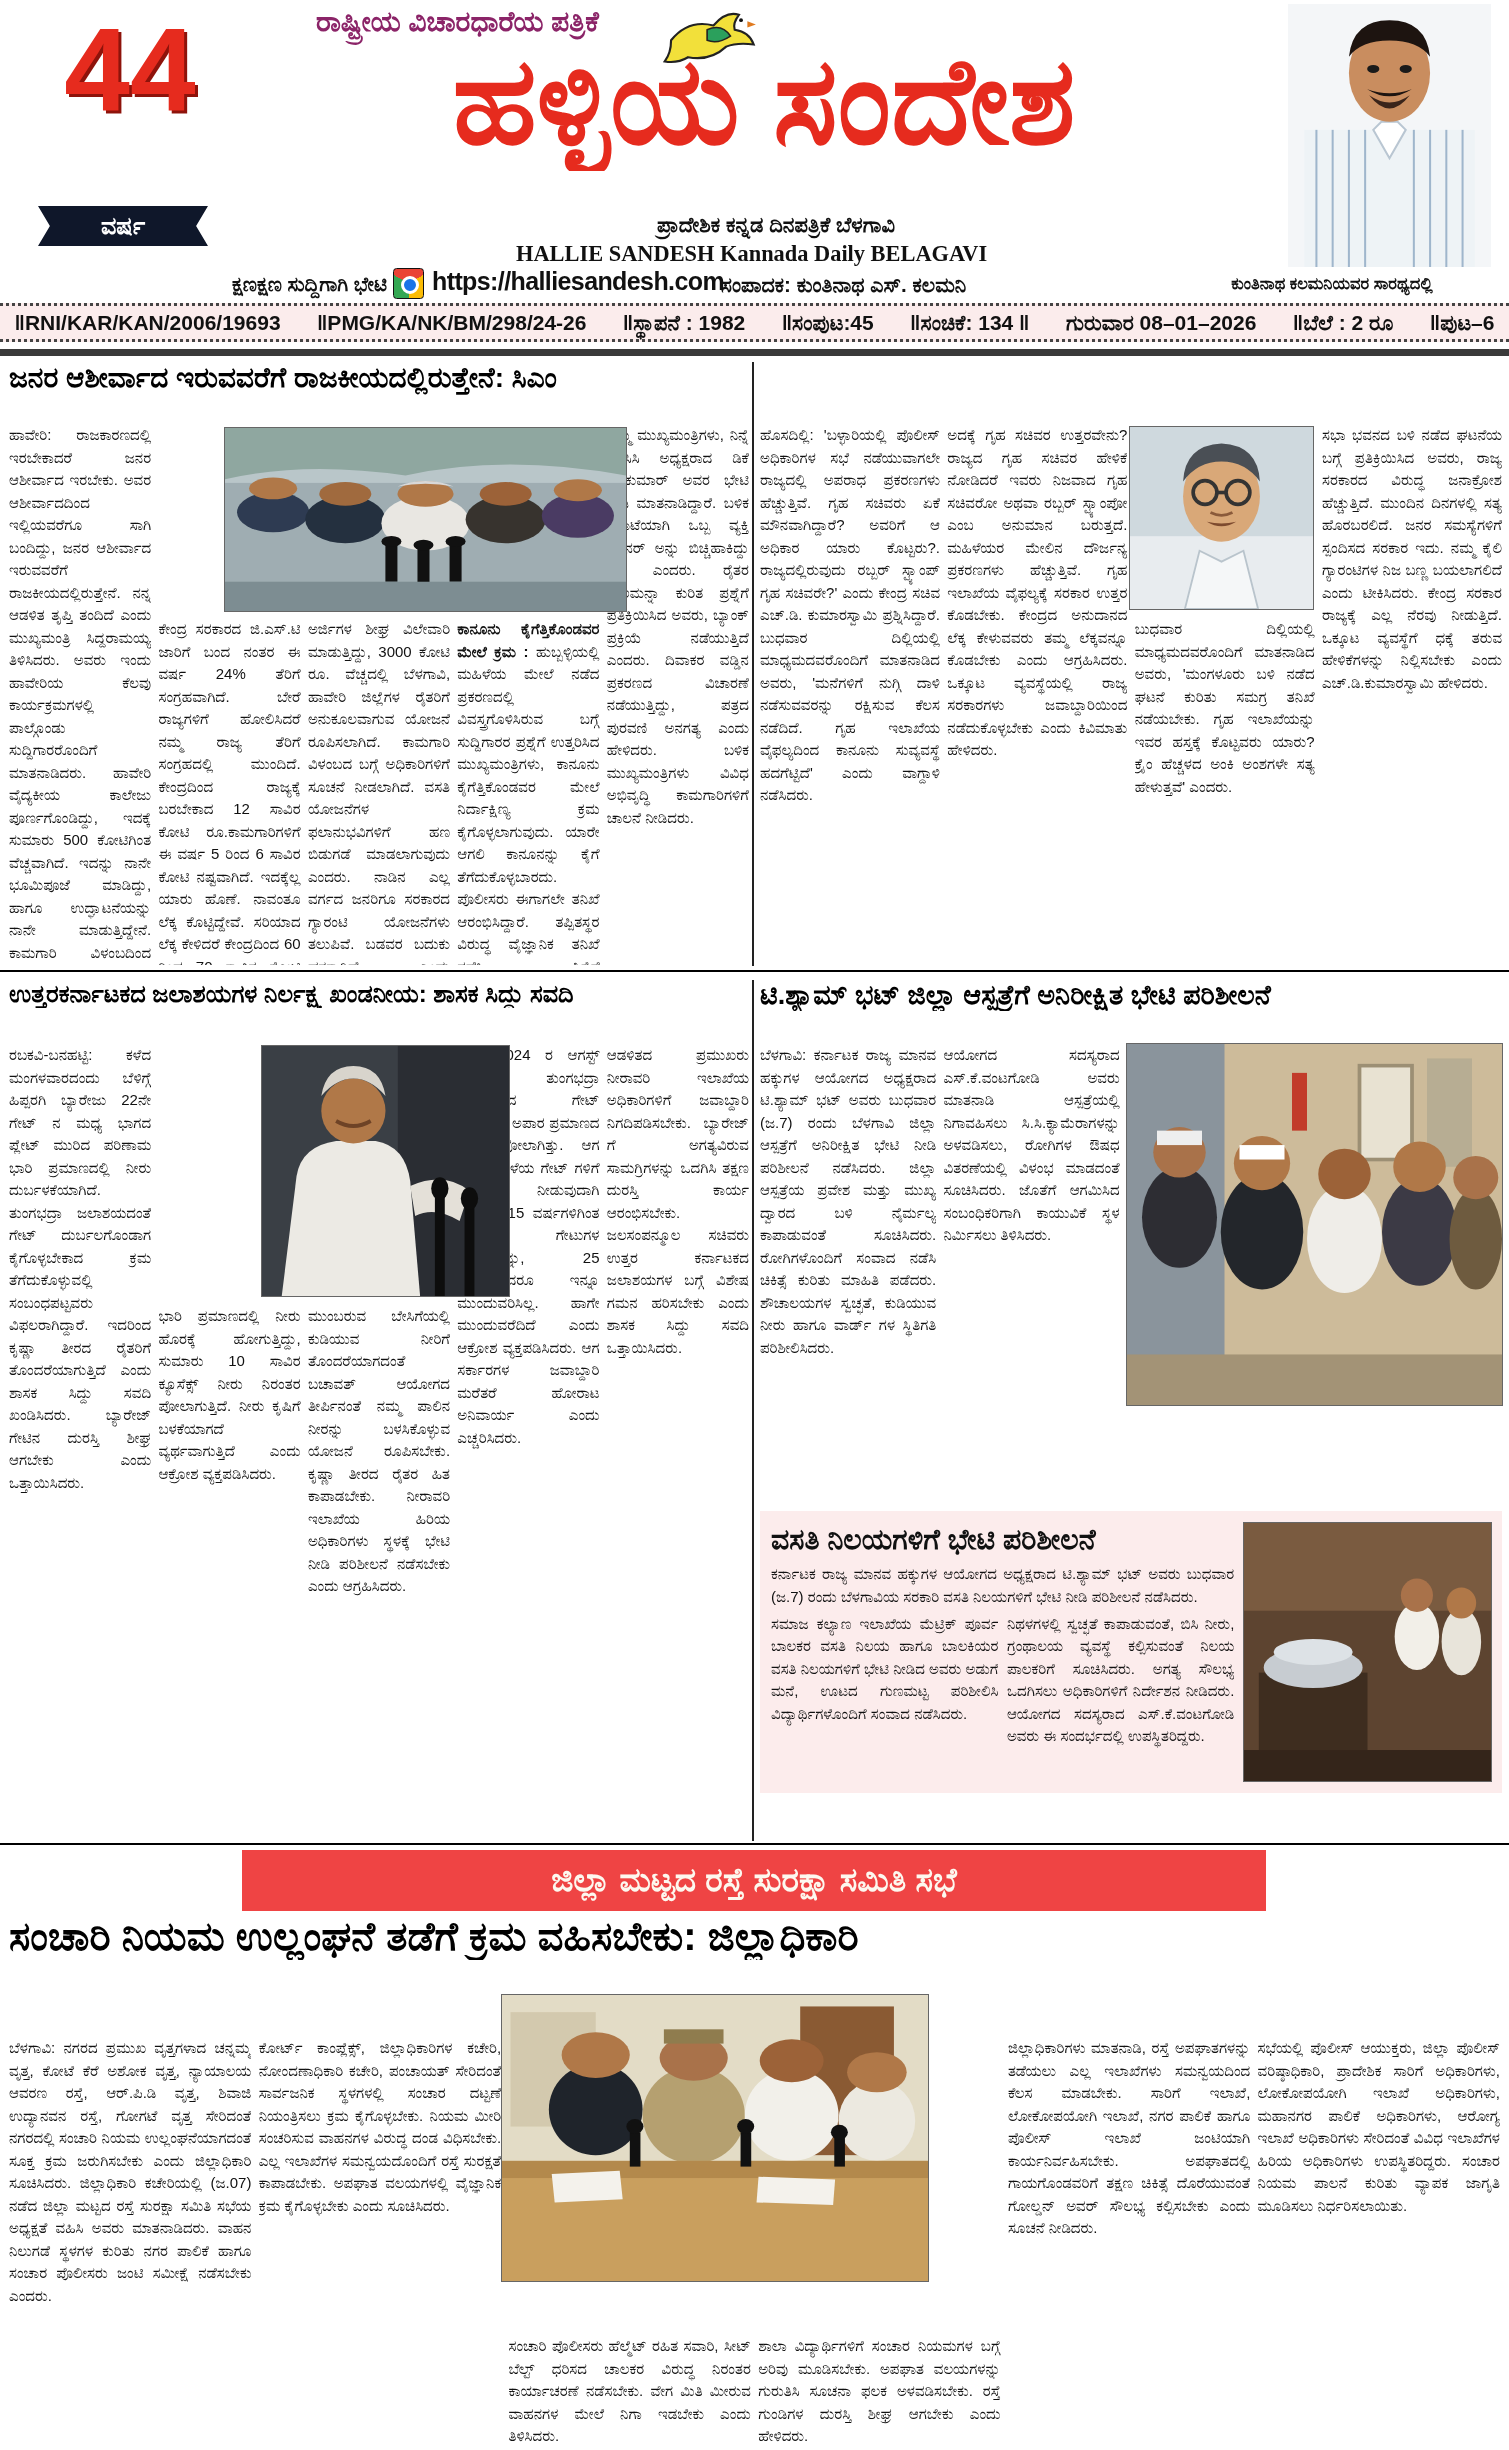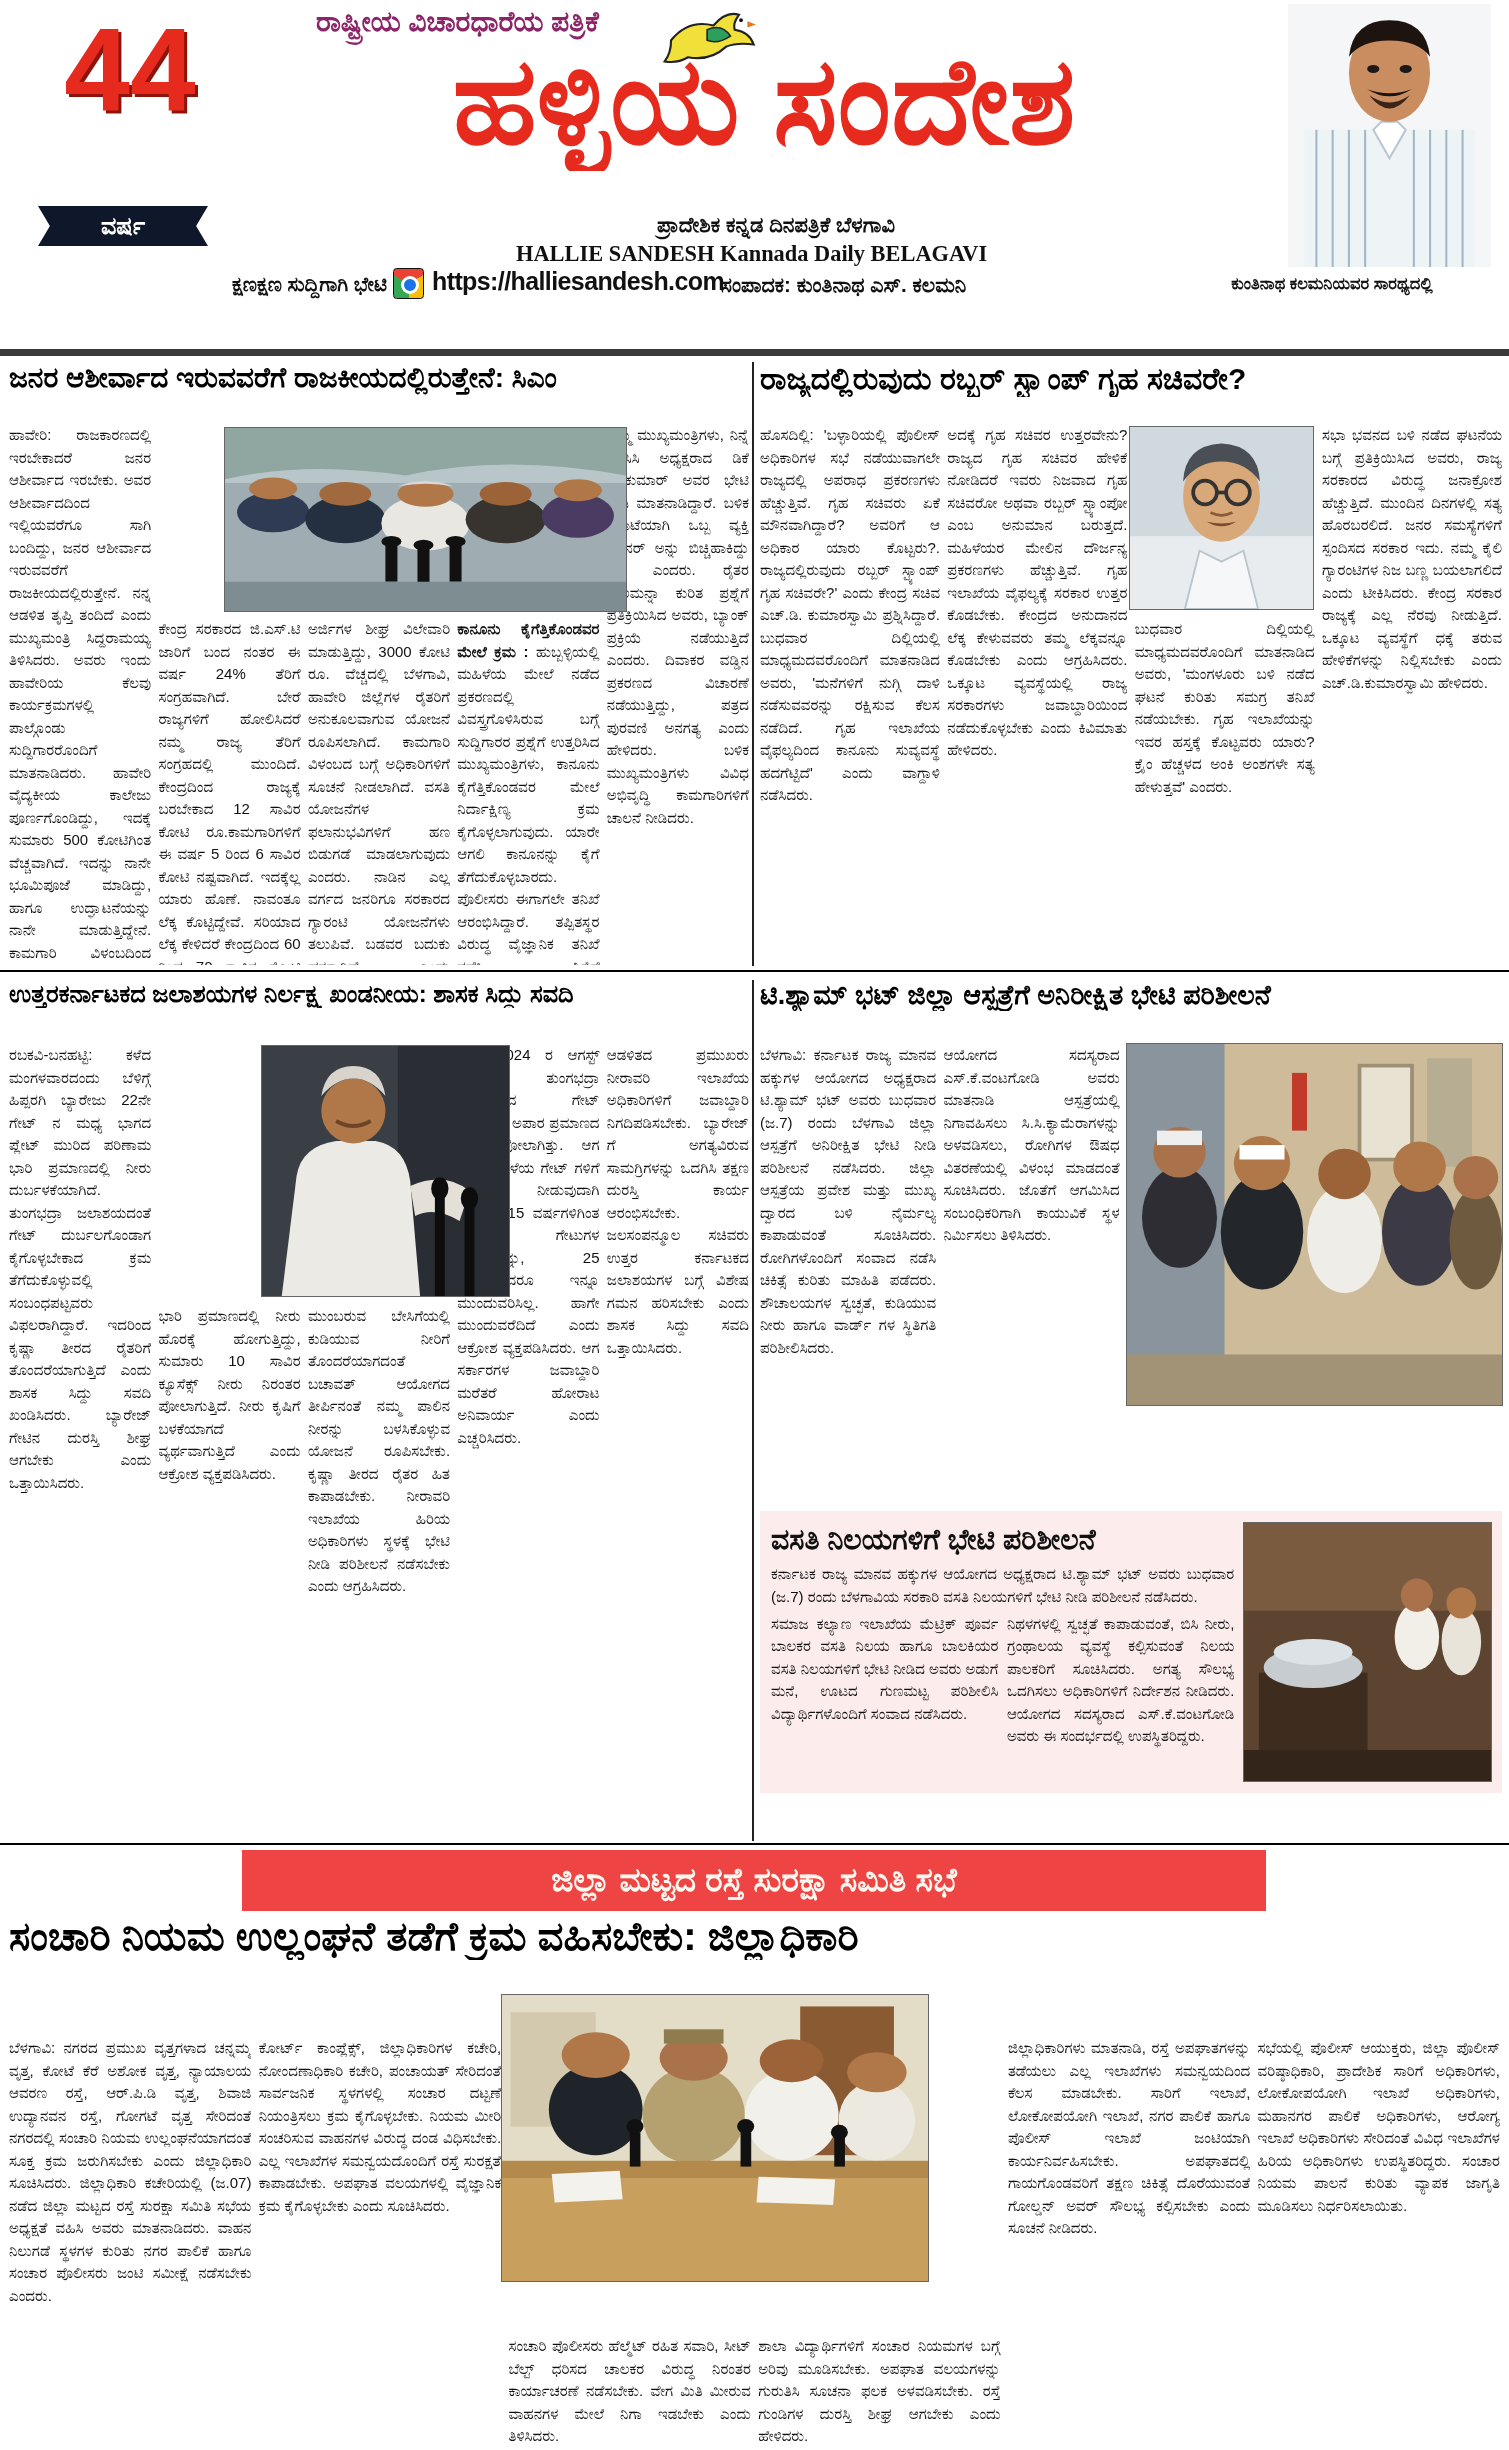--- a/index.html
+++ b/index.html
@@ -129,20 +129,30 @@
       <ellipse cx="50" cy="34" rx="20" ry="24" fill="#c98d5f"></ellipse>
       <path d="M30 26 Q32 8 50 8 Q68 8 70 26 Q64 18 50 18 Q36 18 30 26 Z" fill="#1d1410"></path>
       <ellipse cx="42" cy="32" rx="3" ry="2" fill="#1a1a1a"></ellipse>
       <ellipse cx="58" cy="32" rx="3" ry="2" fill="#1a1a1a"></ellipse>
       <path d="M40 45 Q50 52 60 45 Q50 58 40 45 Z" fill="#3a241a"></path>
       <path d="M39 42 Q50 49 61 42 Q50 46 39 42 Z" fill="#1d1410"></path>
     </svg>
   </div>
   <div class="abs editor-caption">ಕುಂತಿನಾಥ ಕಲಮನಿಯವರ ಸಾರಥ್ಯದಲ್ಲಿ</div>
 
+  <div class="abs infobar">
+    <span>‖RNI/KAR/KAN/2006/19693</span>
+    <span>‖PMG/KA/NK/BM/298/24-26</span>
+    <span>‖ಸ್ಥಾಪನೆ : 1982</span>
+    <span>‖ಸಂಪುಟ:45</span>
+    <span>‖ಸಂಚಿಕೆ: 134 ‖</span>
+    <span>ಗುರುವಾರ 08–01–2026</span>
+    <span>‖ಬೆಲೆ : 2 ರೂ</span>
+    <span>‖ಪುಟ–6</span>
+  </div>
   <div class="abs darkline"></div>
 
   <div class="abs headline h-a1">ಜನರ ಆಶೀರ್ವಾದ ಇರುವವರೆಗೆ ರಾಜಕೀಯದಲ್ಲಿರುತ್ತೇನೆ: ಸಿಎಂ</div>
   <div class="abs a1-body body-flex">
     <div class="col">
       <span>ಹಾವೇರಿ: ರಾಜಕಾರಣದಲ್ಲಿ ಇರಬೇಕಾದರೆ ಜನರ ಆಶೀರ್ವಾದ ಇರಬೇಕು. ಅವರ ಆಶೀರ್ವಾದದಿಂದ ಇಲ್ಲಿಯವರೆಗೂ ಸಾಗಿ ಬಂದಿದ್ದು, ಜನರ ಆಶೀರ್ವಾದ ಇರುವವರೆಗೆ ರಾಜಕೀಯದಲ್ಲಿರುತ್ತೇನೆ. ನನ್ನ ಆಡಳಿತ ತೃಪ್ತಿ ತಂದಿದೆ ಎಂದು ಮುಖ್ಯಮಂತ್ರಿ ಸಿದ್ದರಾಮಯ್ಯ ತಿಳಿಸಿದರು. ಅವರು ಇಂದು ಹಾವೇರಿಯ ಕೆಲವು ಕಾರ್ಯಕ್ರಮಗಳಲ್ಲಿ ಪಾಲ್ಗೊಂಡು ಸುದ್ದಿಗಾರರೊಂದಿಗೆ ಮಾತನಾಡಿದರು. ಹಾವೇರಿ ವೈದ್ಯಕೀಯ ಕಾಲೇಜು ಪೂರ್ಣಗೊಂಡಿದ್ದು, ಇದಕ್ಕೆ ಸುಮಾರು 500 ಕೋಟಿಗಿಂತ ವೆಚ್ಚವಾಗಿದೆ. ಇದನ್ನು ನಾನೇ ಭೂಮಿಪೂಜೆ ಮಾಡಿದ್ದು, ಹಾಗೂ ಉದ್ಘಾಟನೆಯನ್ನು ನಾನೇ ಮಾಡುತ್ತಿದ್ದೇನೆ. ಕಾಮಗಾರಿ ವಿಳಂಬದಿಂದ ಉದ್ಘಾಟನೆಗೆ ತಡವಾಗಿದೆ ಎಂದರು. ಸಿದ್ದರಾಮಯ್ಯ ಅವರ ಸರಕಾರ ದೆಹಲಿಗೆ ಬಾಗಿದೆ ಎಂದು ಟೀಕಿಸುವವರು ಸುಳ್ಳು ಹೇಳುವುದರಲ್ಲಿ ನಿಸ್ಸೀಮರು ಎಂದರು.</span>
       
     </div>
     <div class="col pad-a1">ಕೇಂದ್ರ ಸರಕಾರದ ಜಿ.ಎಸ್.ಟಿ ಜಾರಿಗೆ ಬಂದ ನಂತರ ಈ ವರ್ಷ 24% ತೆರಿಗೆ ಸಂಗ್ರಹವಾಗಿದೆ. ಬೇರೆ ರಾಜ್ಯಗಳಿಗೆ ಹೋಲಿಸಿದರೆ ನಮ್ಮ ರಾಜ್ಯ ತೆರಿಗೆ ಸಂಗ್ರಹದಲ್ಲಿ ಮುಂದಿದೆ. ಕೇಂದ್ರದಿಂದ ರಾಜ್ಯಕ್ಕೆ ಬರಬೇಕಾದ 12 ಸಾವಿರ ಕೋಟಿ ರೂ.ಕಾಮಗಾರಿಗಳಿಗೆ ಈ ವರ್ಷ 5 ರಿಂದ 6 ಸಾವಿರ ಕೋಟಿ ನಷ್ಟವಾಗಿದೆ. ಇದಕ್ಕೆಲ್ಲ ಯಾರು ಹೊಣೆ. ನಾವಂತೂ ಲೆಕ್ಕ ಕೊಟ್ಟಿದ್ದೇವೆ. ಸರಿಯಾದ ಲೆಕ್ಕ ಕೇಳಿದರೆ ಕೇಂದ್ರದಿಂದ 60 ರಿಂದ 70 ಸಾವಿರ ಕೋಟಿ ಮಾತ್ರ ಬಂದಿದೆ. ರಾಜ್ಯದ ಕೊಡುಗೆ ಕೇಂದ್ರಕ್ಕೆ ಹೆಚ್ಚು, ಹಿಂದಿರುಗುವುದು 14 ಸ್ವಲ್ಪ. ಭದ್ರಾ ಮೇಲ್ದಂಡೆಗೆ 5300 ಕೋಟಿ ಕೊಡಲಿಲ್ಲ. 5495 ಕೋಟಿ ರಾಜ್ಯಕ್ಕೆ ಒದಗಿಸಲು 15 ನೇ ಹಣಕಾಸು ಆಯೋಗ ಶಿಫಾರಸು ಮಾಡಿದೆ.</div>
     <div class="col pad-a1">ಅರ್ಜಿಗಳ ಶೀಘ್ರ ವಿಲೇವಾರಿ ಮಾಡುತ್ತಿದ್ದು, 3000 ಕೋಟಿ ರೂ. ವೆಚ್ಚದಲ್ಲಿ ಬೆಳಗಾವಿ, ಹಾವೇರಿ ಜಿಲ್ಲೆಗಳ ರೈತರಿಗೆ ಅನುಕೂಲವಾಗುವ ಯೋಜನೆ ರೂಪಿಸಲಾಗಿದೆ. ಕಾಮಗಾರಿ ವಿಳಂಬದ ಬಗ್ಗೆ ಅಧಿಕಾರಿಗಳಿಗೆ ಸೂಚನೆ ನೀಡಲಾಗಿದೆ. ವಸತಿ ಯೋಜನೆಗಳ ಫಲಾನುಭವಿಗಳಿಗೆ ಹಣ ಬಿಡುಗಡೆ ಮಾಡಲಾಗುವುದು ಎಂದರು. ನಾಡಿನ ಎಲ್ಲ ವರ್ಗದ ಜನರಿಗೂ ಸರಕಾರದ ಗ್ಯಾರಂಟಿ ಯೋಜನೆಗಳು ತಲುಪಿವೆ. ಬಡವರ ಬದುಕು ಹಸನಾಗಿದೆ ಎಂದು ಪ್ರಶ್ನೆಯೊಂದಕ್ಕೆ ಉತ್ತರಿಸಿದರು. ಬಳಿಕ ಪ್ರಚಾರ: ಬ್ಯಾನರ್ ಬಿಚ್ಚಿ ಹಾಕಿದ್ದು ಪ್ರಕ್ರಿಯೆಯಲ್ಲಿದೆ ಎಂದು ಪ್ರತಿಕ್ರಿಯಿಸಿದರು.</div>
@@ -175,21 +185,20 @@
       <ellipse cx="41.5" cy="62" rx="2.5" ry="3"></ellipse>
           <ellipse cx="49.5" cy="64" rx="2.5" ry="3"></ellipse>
           <ellipse cx="57.5" cy="62" rx="2.5" ry="3"></ellipse>
         </g>
       <rect x="0" y="84" width="100" height="16" fill="#7d8d92"></rect>
     </svg>
   </div>
 
   <div class="abs vsep vsep1"></div>
 
-  <div class="abs headline h-a2">ರಾಜ್ಯದಲ್ಲಿರುವುದು ರಬ್ಬರ್ ಸ್ಟ್ಯಾಂಪ್ ಗೃಹ ಸಚಿವರೇ?</div>
   <div class="abs a2-body body-flex">
     <div class="col">ಹೊಸದಿಲ್ಲಿ: 'ಬಳ್ಳಾರಿಯಲ್ಲಿ ಪೊಲೀಸ್ ಅಧಿಕಾರಿಗಳ ಸಭೆ ನಡೆಯುವಾಗಲೇ ರಾಜ್ಯದಲ್ಲಿ ಅಪರಾಧ ಪ್ರಕರಣಗಳು ಹೆಚ್ಚುತ್ತಿವೆ. ಗೃಹ ಸಚಿವರು ಏಕೆ ಮೌನವಾಗಿದ್ದಾರೆ? ಅವರಿಗೆ ಆ ಅಧಿಕಾರ ಯಾರು ಕೊಟ್ಟರು?. ರಾಜ್ಯದಲ್ಲಿರುವುದು ರಬ್ಬರ್ ಸ್ಟ್ಯಾಂಪ್ ಗೃಹ ಸಚಿವರೇ?' ಎಂದು ಕೇಂದ್ರ ಸಚಿವ ಎಚ್.ಡಿ. ಕುಮಾರಸ್ವಾಮಿ ಪ್ರಶ್ನಿಸಿದ್ದಾರೆ. ಬುಧವಾರ ದಿಲ್ಲಿಯಲ್ಲಿ ಮಾಧ್ಯಮದವರೊಂದಿಗೆ ಮಾತನಾಡಿದ ಅವರು, 'ಮನೆಗಳಿಗೆ ನುಗ್ಗಿ ದಾಳಿ ನಡೆಸುವವರನ್ನು ರಕ್ಷಿಸುವ ಕೆಲಸ ನಡೆದಿದೆ. ಗೃಹ ಇಲಾಖೆಯ ವೈಫಲ್ಯದಿಂದ ಕಾನೂನು ಸುವ್ಯವಸ್ಥೆ ಹದಗೆಟ್ಟಿದೆ' ಎಂದು ವಾಗ್ದಾಳಿ ನಡೆಸಿದರು.</div>
     <div class="col">ಅದಕ್ಕೆ ಗೃಹ ಸಚಿವರ ಉತ್ತರವೇನು? ರಾಜ್ಯದ ಗೃಹ ಸಚಿವರ ಹೇಳಿಕೆ ನೋಡಿದರೆ ಇವರು ನಿಜವಾದ ಗೃಹ ಸಚಿವರೋ ಅಥವಾ ರಬ್ಬರ್ ಸ್ಟ್ಯಾಂಪೋ ಎಂಬ ಅನುಮಾನ ಬರುತ್ತದೆ. ಮಹಿಳೆಯರ ಮೇಲಿನ ದೌರ್ಜನ್ಯ ಪ್ರಕರಣಗಳು ಹೆಚ್ಚುತ್ತಿವೆ. ಗೃಹ ಇಲಾಖೆಯ ವೈಫಲ್ಯಕ್ಕೆ ಸರಕಾರ ಉತ್ತರ ಕೊಡಬೇಕು. ಕೇಂದ್ರದ ಅನುದಾನದ ಲೆಕ್ಕ ಕೇಳುವವರು ತಮ್ಮ ಲೆಕ್ಕವನ್ನೂ ಕೊಡಬೇಕು ಎಂದು ಆಗ್ರಹಿಸಿದರು. ಒಕ್ಕೂಟ ವ್ಯವಸ್ಥೆಯಲ್ಲಿ ರಾಜ್ಯ ಸರಕಾರಗಳು ಜವಾಬ್ದಾರಿಯಿಂದ ನಡೆದುಕೊಳ್ಳಬೇಕು ಎಂದು ಕಿವಿಮಾತು ಹೇಳಿದರು.</div>
     <div class="col pad-a2">ಬುಧವಾರ ದಿಲ್ಲಿಯಲ್ಲಿ ಮಾಧ್ಯಮದವರೊಂದಿಗೆ ಮಾತನಾಡಿದ ಅವರು, 'ಮಂಗಳೂರು ಬಳಿ ನಡೆದ ಘಟನೆ ಕುರಿತು ಸಮಗ್ರ ತನಿಖೆ ನಡೆಯಬೇಕು. ಗೃಹ ಇಲಾಖೆಯನ್ನು ಇವರ ಹಸ್ತಕ್ಕೆ ಕೊಟ್ಟವರು ಯಾರು? ಕ್ರೈಂ ಹೆಚ್ಚಳದ ಅಂಕಿ ಅಂಶಗಳೇ ಸತ್ಯ ಹೇಳುತ್ತವೆ' ಎಂದರು.</div>
     <div class="col">ಸಭಾ ಭವನದ ಬಳಿ ನಡೆದ ಘಟನೆಯ ಬಗ್ಗೆ ಪ್ರತಿಕ್ರಿಯಿಸಿದ ಅವರು, ರಾಜ್ಯ ಸರಕಾರದ ವಿರುದ್ಧ ಜನಾಕ್ರೋಶ ಹೆಚ್ಚುತ್ತಿದೆ. ಮುಂದಿನ ದಿನಗಳಲ್ಲಿ ಸತ್ಯ ಹೊರಬರಲಿದೆ. ಜನರ ಸಮಸ್ಯೆಗಳಿಗೆ ಸ್ಪಂದಿಸದ ಸರಕಾರ ಇದು. ನಮ್ಮ ಕೈಲಿ ಗ್ಯಾರಂಟಿಗಳ ನಿಜ ಬಣ್ಣ ಬಯಲಾಗಲಿದೆ ಎಂದು ಟೀಕಿಸಿದರು. ಕೇಂದ್ರ ಸರಕಾರ ರಾಜ್ಯಕ್ಕೆ ಎಲ್ಲ ನೆರವು ನೀಡುತ್ತಿದೆ. ಒಕ್ಕೂಟ ವ್ಯವಸ್ಥೆಗೆ ಧಕ್ಕೆ ತರುವ ಹೇಳಿಕೆಗಳನ್ನು ನಿಲ್ಲಿಸಬೇಕು ಎಂದು ಎಚ್.ಡಿ.ಕುಮಾರಸ್ವಾಮಿ ಹೇಳಿದರು.</div>
   </div>
   <div class="photo ph2">
     <svg viewBox="0 0 100 100" preserveAspectRatio="none">
       <rect width="100" height="100" fill="#cfd9de"></rect>
       <rect y="60" width="100" height="40" fill="#e8ecef"></rect>

